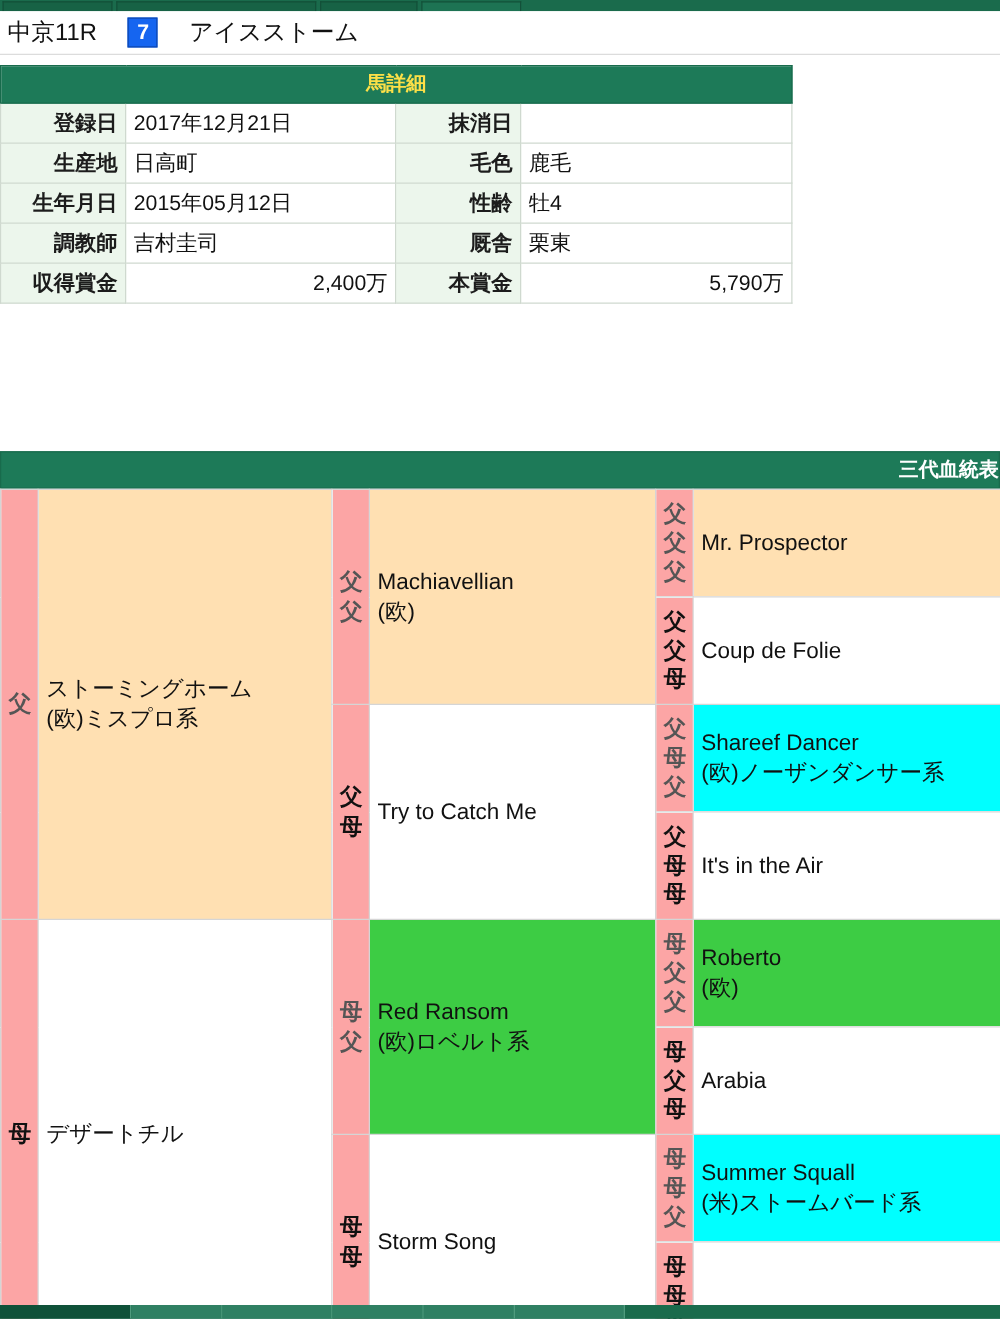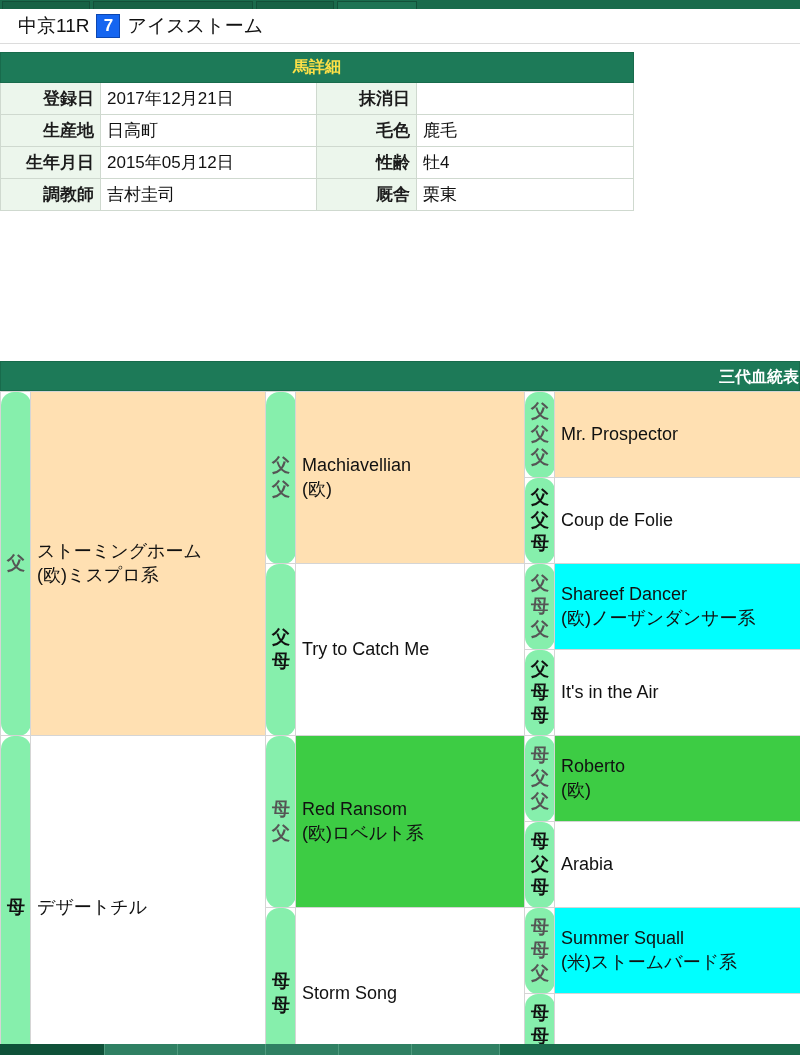--- a/index.html
+++ b/index.html
@@ -44,22 +44,23 @@
     background: #2f8063;
   }
   .bottom-chrome .bnav.active { background: #0f5139; }
 
   
   .race-header {
     position: absolute; top: 9px; left: 0;
     width: 800px; height: 35px;
     background: #ffffff;
     display: flex; align-items: center;
-    padding-left: 18px;
+    padding-left: 6px;
     border-bottom: 1px solid #dcdcdc;
+    gap: 18px;
   }
   .race-header .race-name {
     font-size: 19px; color: #111; letter-spacing: 0px;
   }
   .race-header .horse-no {
     display: inline-flex; align-items: center; justify-content: center;
     width: 24px; height: 24px;
     background: #1565f0; color: #ffffff;
     font-size: 17px; font-weight: bold;
     margin: 0 7px;
@@ -132,30 +133,29 @@
   table.ped td {
     border: 1px solid #d5d5d5;
     vertical-align: middle;
     font-size: 18px;
     color: #111;
     padding: 3px 6px;
     line-height: 1.28;
     overflow: hidden;
   }
   td.rel {
-    background: #86efac;
+    background: #fca5a5;
     color: #888;
     font-size: 15px;
     font-weight: bold;
     text-align: center;
     padding: 2px 0;
     width: 24px;
     line-height: 1.1;
     word-break: break-all;
-    border-radius: 13px;
   }
   td.rel.dark { color: #555; }
   td.name { padding-left: 8px; }
   .bg-orange { background: #ffe0b2 !important; }
   .bg-green  { background: #3dcc44 !important; }
   .bg-cyan   { background: #00ffff !important; }
   .bg-white  { background: #ffffff !important; }
   .ln2 { display: block; }
 </style>
 </head>
@@ -204,20 +204,26 @@
           <td class="lbl">生年月日</td>
           <td class="val">2015年05月12日</td>
           <td class="lbl">性齢</td>
           <td class="val">牡4</td>
         </tr>
         <tr>
           <td class="lbl">調教師</td>
           <td class="val">吉村圭司</td>
           <td class="lbl">厩舎</td>
           <td class="val">栗東</td>
+        </tr>
+        <tr>
+          <td class="lbl">収得賞金</td>
+          <td class="val num">2,400万</td>
+          <td class="lbl">本賞金</td>
+          <td class="val num">5,790万</td>
         </tr>
       </tbody>
   </table>
 </div>
 
 <div class="ped-wrap">
   <div class="section-title ped-title">三代血統表</div>
   <table class="ped">
     <colgroup>
       <col style="width:30px">

